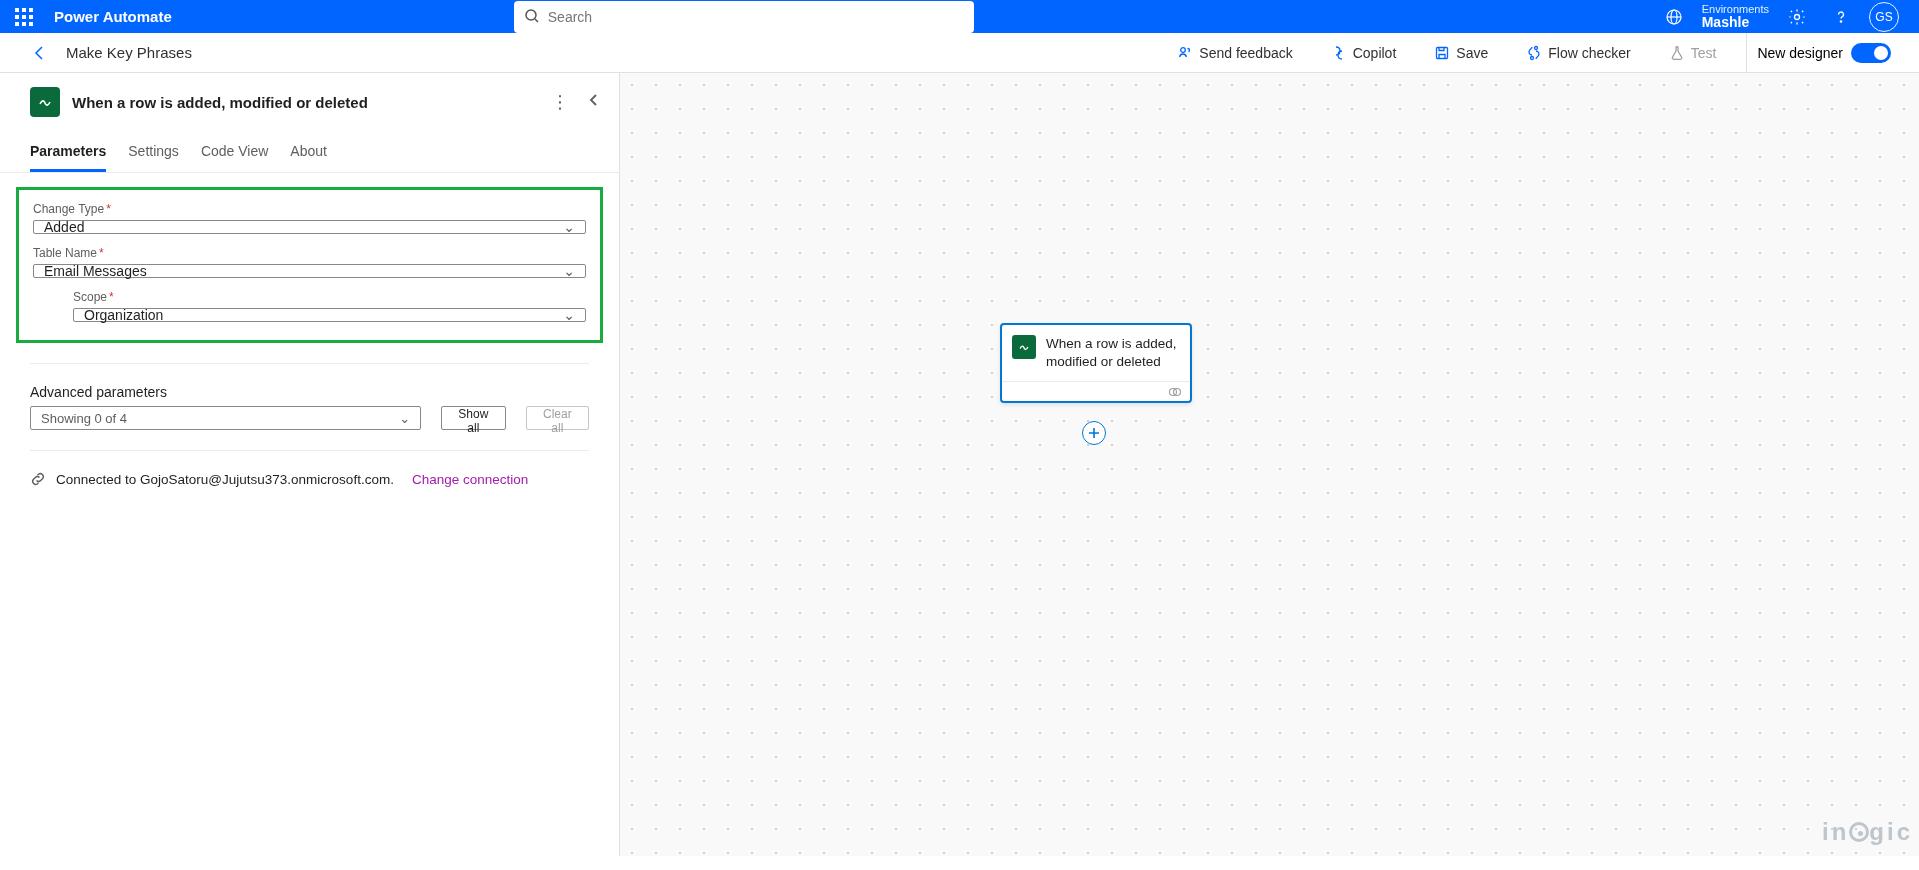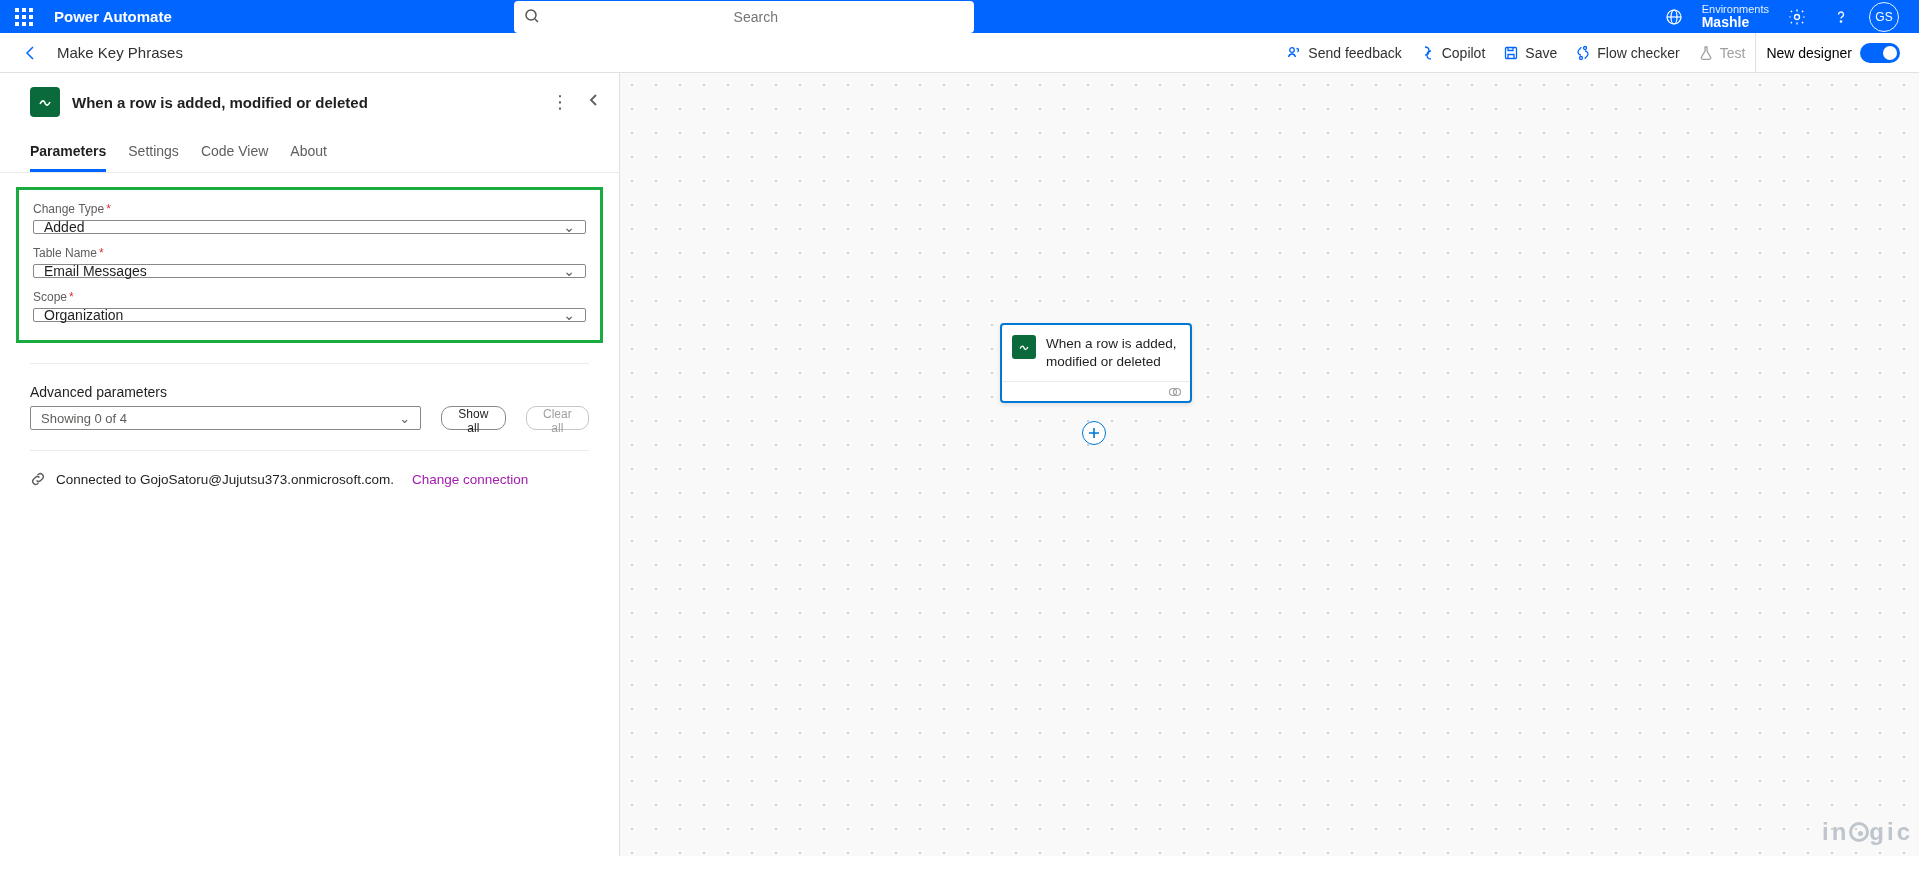--- a/index.html
+++ b/index.html
@@ -5,34 +5,34 @@
 * { margin: 0; padding: 0; box-sizing: border-box; font-family: "Segoe UI", Arial, sans-serif; }
 body { width: 1919px; height: 870px; overflow: hidden; background: #fff; position: relative; }
 
 
 .top-header { height: 33px; background: #0066FF; display: flex; align-items: center; color: #fff; }
 .waffle { width: 48px; display: flex; align-items: center; justify-content: center; cursor: pointer; }
 .waffle-grid { display: grid; grid-template-columns: repeat(3,4px); grid-template-rows: repeat(3,4px); gap: 3px; }
 .waffle-grid span { width:4px; height:4px; background:#fff; }
 .app-title { font-size: 15px; font-weight: 600; margin-left: 6px; }
 .search-wrap { margin-left: auto; margin-right: auto; position: relative; }
-.search-box { width: 460px; height: 32px; border-radius: 4px; border: none; background:#fff; padding: 0 10px 0 34px; font-size: 14px; color:#333;text-align:center; }
+.search-box { width: 460px; height: 32px; border-radius: 4px; border: none; background:#fff; padding: 0 10px 0 34px; font-size: 14px; color:#333; }
 .search-icon { position:absolute; left:10px; top:7px; }
 .env-block { margin-left: auto; display:flex; align-items:center; gap:12px; padding-right: 20px; }
 .env-text { line-height:1.1; }
 .env-label { font-size: 11px; opacity:.9; }
 .env-name { font-size: 14px; font-weight:600; }
 .hdr-icon { width:32px; height:32px; display:flex; align-items:center; justify-content:center; cursor:pointer; border-radius:4px; }
 .avatar { width:30px; height:30px; border:1px solid rgba(255,255,255,.9); border-radius:50%; display:flex; align-items:center; justify-content:center; font-size:12px; }
 
 
-.sub-header { height: 40px; border-bottom: 1px solid #e1e1e1; display:flex; align-items:center; padding: 0 19px; gap: 14px; }
+.sub-header { height: 40px; border-bottom: 1px solid #e1e1e1; display:flex; align-items:center; padding: 0 28px; gap: 14px; }
 .back-arrow { width:24px; display:flex; align-items:center; justify-content:center; cursor:pointer; color:#0066FF; }
 .flow-name { font-size: 15px; color:#323130; }
-.toolbar-right { margin-left:auto; display:flex; align-items:center; gap: 2px; }
+.toolbar-right { margin-left:auto; display:flex; align-items:center; gap: 22px; }
 .tb-btn { display:flex; align-items:center; gap:6px; padding: 4px 8px; font-size: 14px; color:#323130; cursor:pointer; border-radius:4px; }
 .tb-btn svg { flex-shrink:0; }
 .new-des { display:flex; align-items:center; gap:8px; font-size:14px; padding-left: 10px; border-left:1px solid #e1e1e1; height:40px;text-align:right; }
 .toggle { width:40px; height:20px; background:#0066FF; border-radius:10px; position:relative; cursor:pointer; }
 .toggle::after { content:""; position:absolute; width:14px; height:14px; background:#fff; border-radius:50%; top:3px; right:3px; }
 
 
 .main { display:flex; height: calc(870px - 47px - 40px); }
 .panel { width: 620px; border-right: 1px solid #e1e1e1; padding: 14px 0; position:relative; }
 .panel-header { display:flex; align-items:center; gap:12px; padding: 0 18px 6px 30px; }
@@ -51,21 +51,21 @@
 .field-label { font-size: 12px; color:#605e5c; margin-bottom:4px; }
 .req { color:#d13438; margin-left:2px; }
 .select { width:100%; height:14px; border:1px solid #8a8886; border-radius:2px; display:flex; align-items:center; justify-content:space-between; padding:0 10px; font-size:14px; color:#201f1e; background:#fff; cursor:pointer; }
 .chev { color:#605e5c; }
 
 hr.sep { border:none; border-top:1px solid #edebe9; margin: 20px 30px; }
 
 .adv-label { font-size:14px; color:#201f1e; padding: 0 30px 6px 30px; }
 .adv-row { display:flex; align-items:center; gap:20px; padding:0 30px; }
 .adv-select { width:415px; height:24px; border:1px solid #8a8886; border-radius:2px; display:flex; align-items:center; justify-content:space-between; padding:0 10px; font-size:13px; color:#605e5c; cursor:pointer; }
-.small-btn { height:24px; border:1px solid #8a8886; border-radius:10px; background:#fff; padding:0 10px; font-size:12px; cursor:pointer; color:#201f1e; }
+.small-btn { height:24px; border:1px solid #8a8886; border-radius:2px; background:#fff; padding:0 10px; font-size:12px; cursor:pointer; color:#201f1e; }
 .small-btn.disabled { color:#a19f9d; border-color:#c8c6c4; cursor:default; }
 
 .conn-row { display:flex; align-items:center; gap:10px; padding: 0 30px; font-size: 13.5px; color:#201f1e; }
 .conn-link { color:#a21caf; cursor:pointer; margin-left: 8px; }
 
 
 .canvas { flex:1; position:relative; background:#f9f9f9; overflow:hidden; }
 .canvas::before {
   content:""; position:absolute; inset:0;
   background-image: radial-gradient(#d0d0d0 1px, transparent 1px);
@@ -223,21 +223,21 @@
           <span class="chev">⌄</span>
         </div>
       </div>
       <div class="field">
         <div class="field-label"><span>Table Name</span><span class="req">*</span></div>
         <div class="select">
           <span>Email Messages</span>
           <span class="chev">⌄</span>
         </div>
       </div>
-      <div class="field" style="margin-bottom:0;">
+      <div class="field" style="margin-bottom:0;margin-left:40px;">
         <div class="field-label"><span>Scope</span><span class="req">*</span></div>
         <div class="select">
           <span>Organization</span>
           <span class="chev">⌄</span>
         </div>
       </div>
     </div>
 
     <hr class="sep">
 

